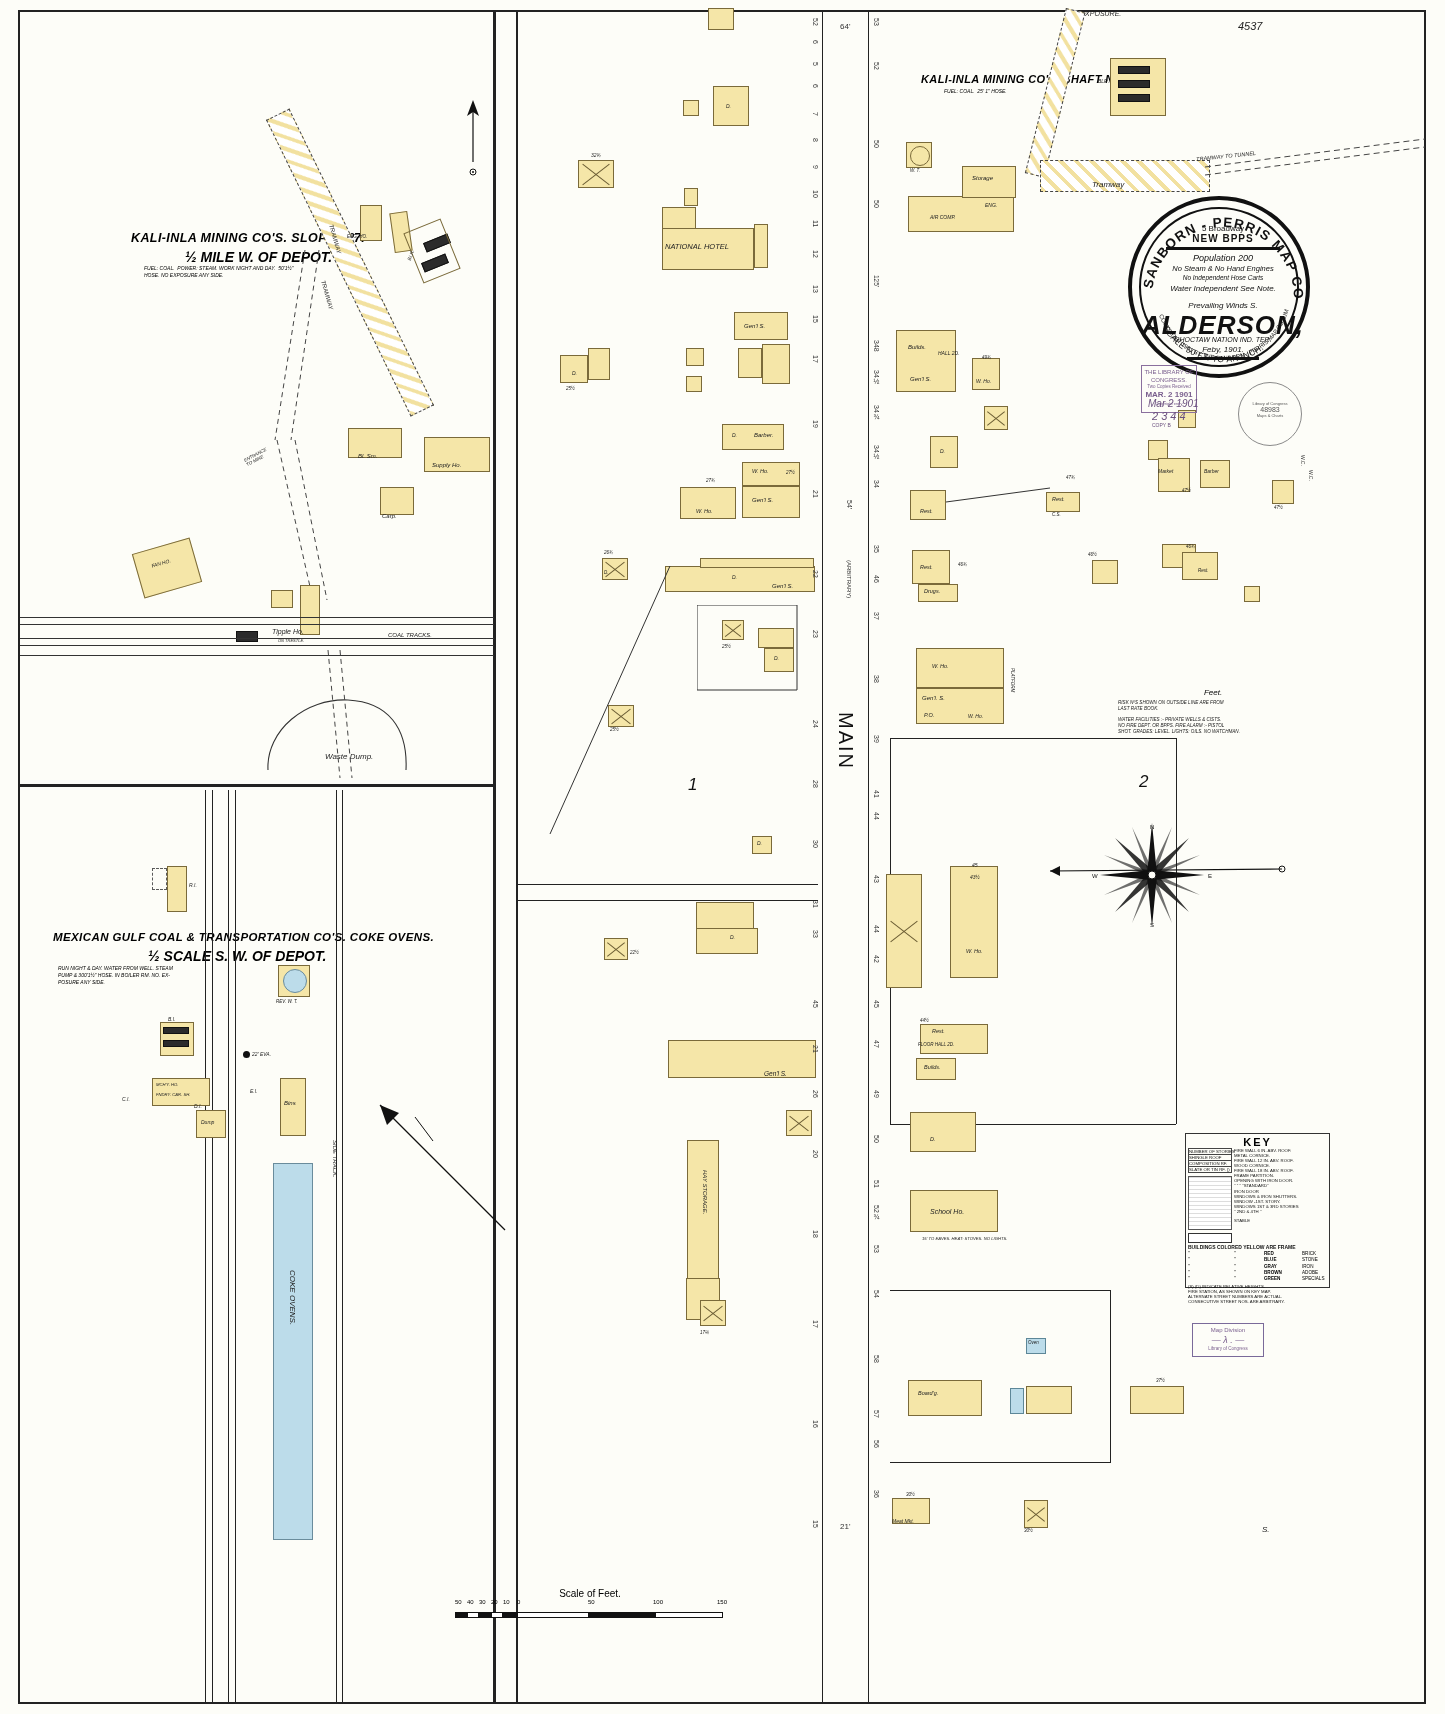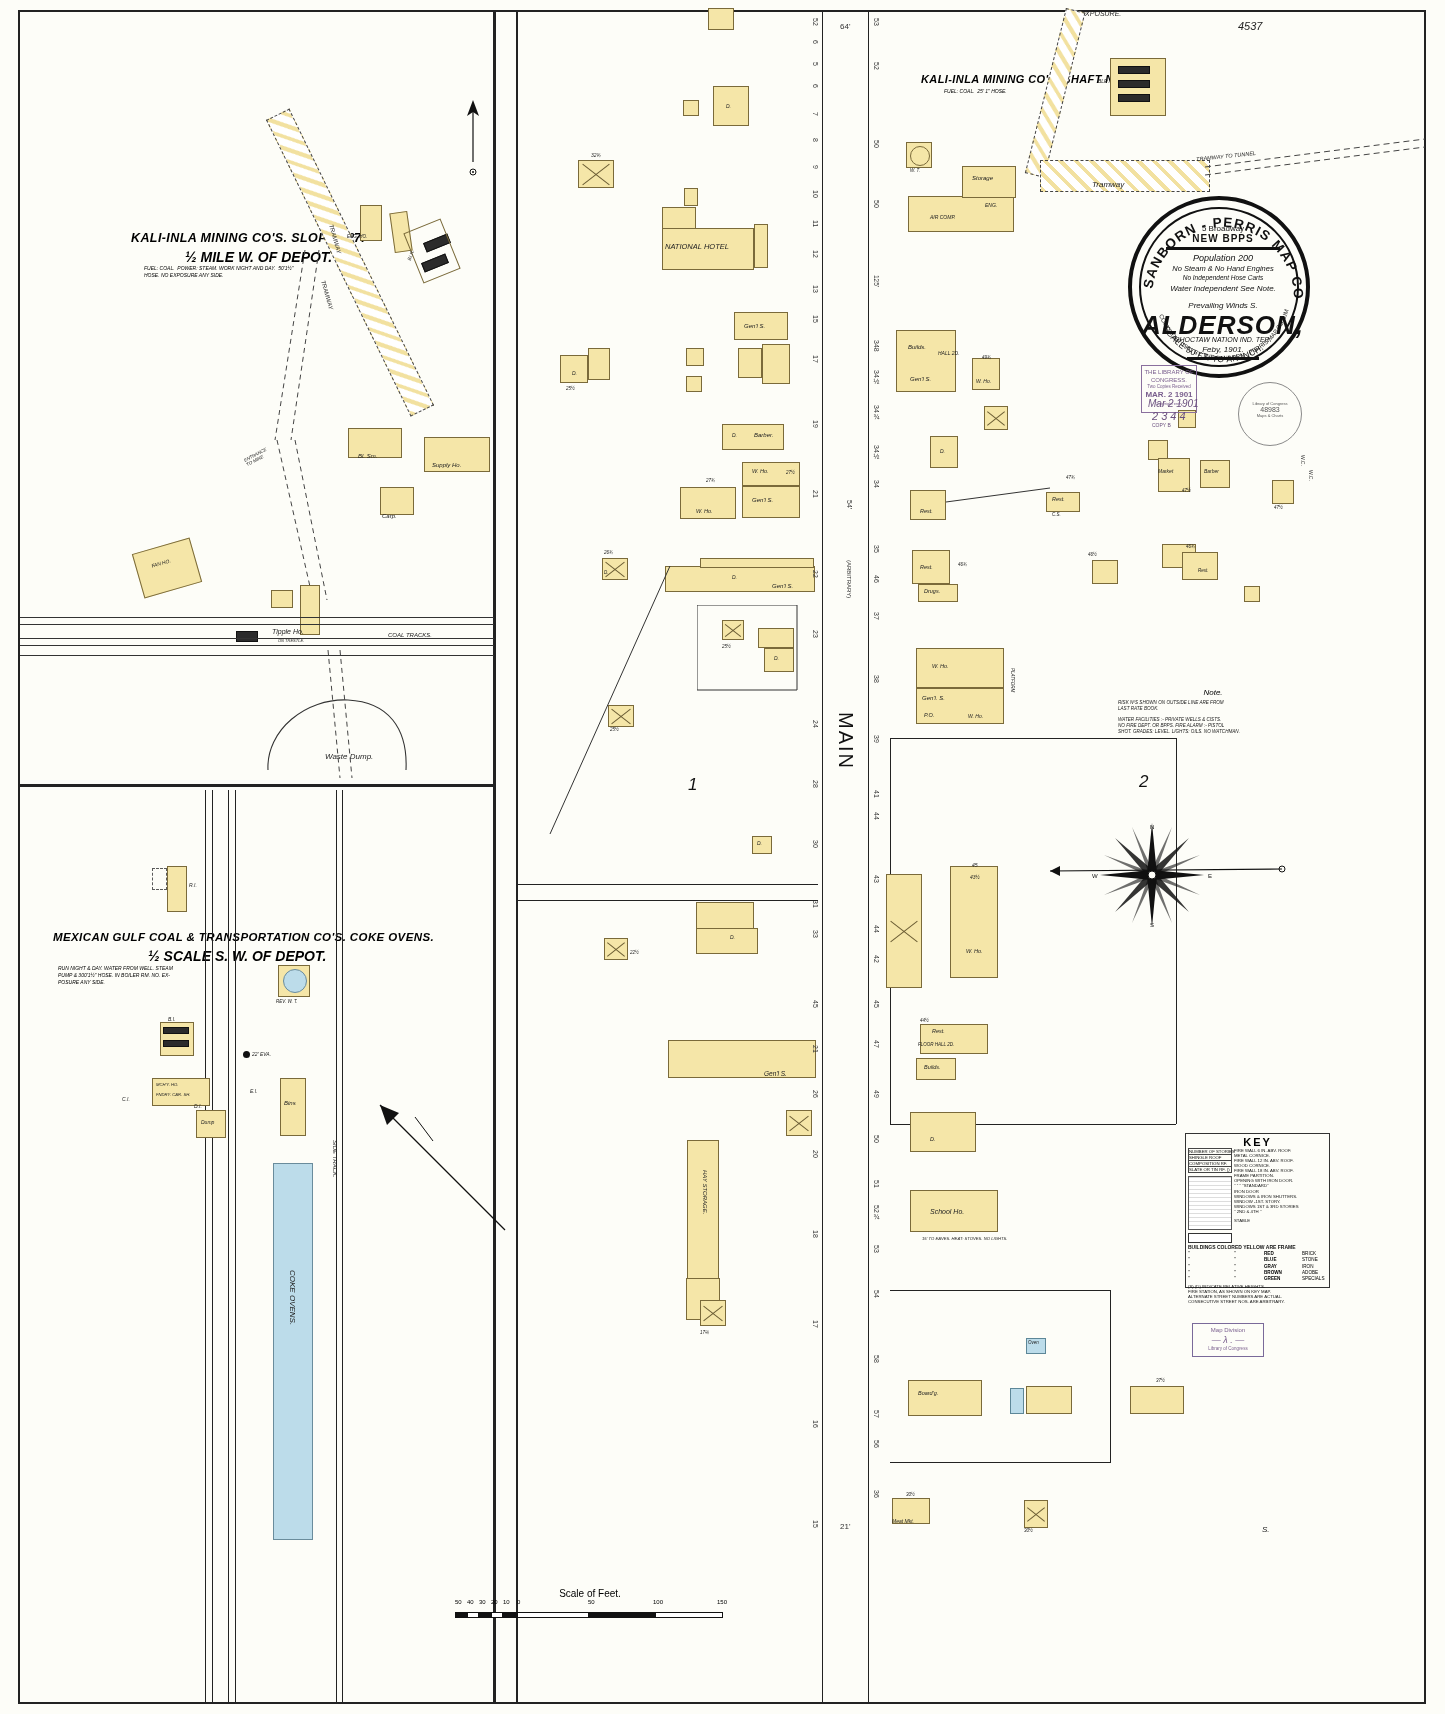--- a/index.html
+++ b/index.html
@@ -595,21 +595,21 @@
     <div style="font-size:4px;">Maps &amp; Charts</div>
   </div>
 
   <div class="loc-stamp" style="left:1192px;top:1323px;width:72px;height:34px;border-color:#7a6a9a;">
     <div style="font-size:6px;">Map Division</div>
     <div style="font-size:9px;font-style:italic;">— λ . —</div>
     <div style="font-size:4.5px;">Library of Congress</div>
   </div>
 
   <div id="note">
-    <div class="nt">Note.</div>
+    <div class="nt">Feet.</div>
     <div class="nb" style="white-space:pre;margin-top:3px;">RISK NºS SHOWN ON OUTSIDE LINE ARE FROM
 LAST RATE BOOK.</div>
     <div class="nb" style="white-space:pre;margin-top:5px;">WATER FACILITIES :- PRIVATE WELLS &amp; CISTS.
 NO FIRE DEPT. OR BPPS. FIRE ALARM :- PISTOL
 SHOT. GRADES: LEVEL. LIGHTS: OILS. NO WATCHMAN.</div>
   </div>
 
   <svg id="compass" viewBox="0 0 130 110">
     <g transform="translate(62,55)">
       <g fill="#111">

